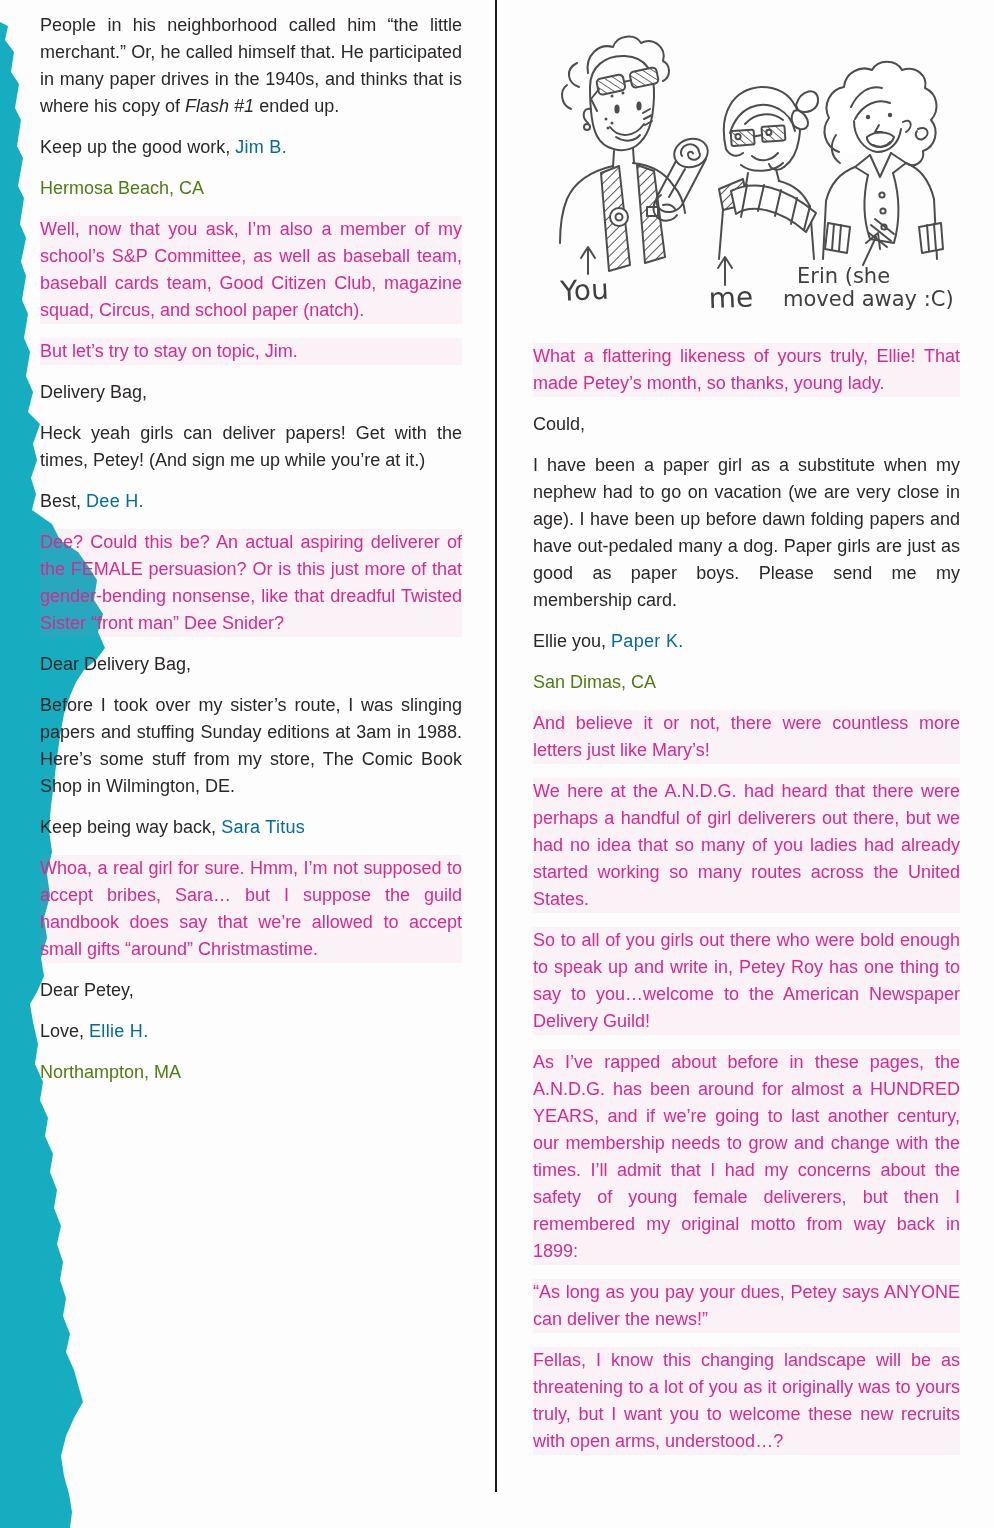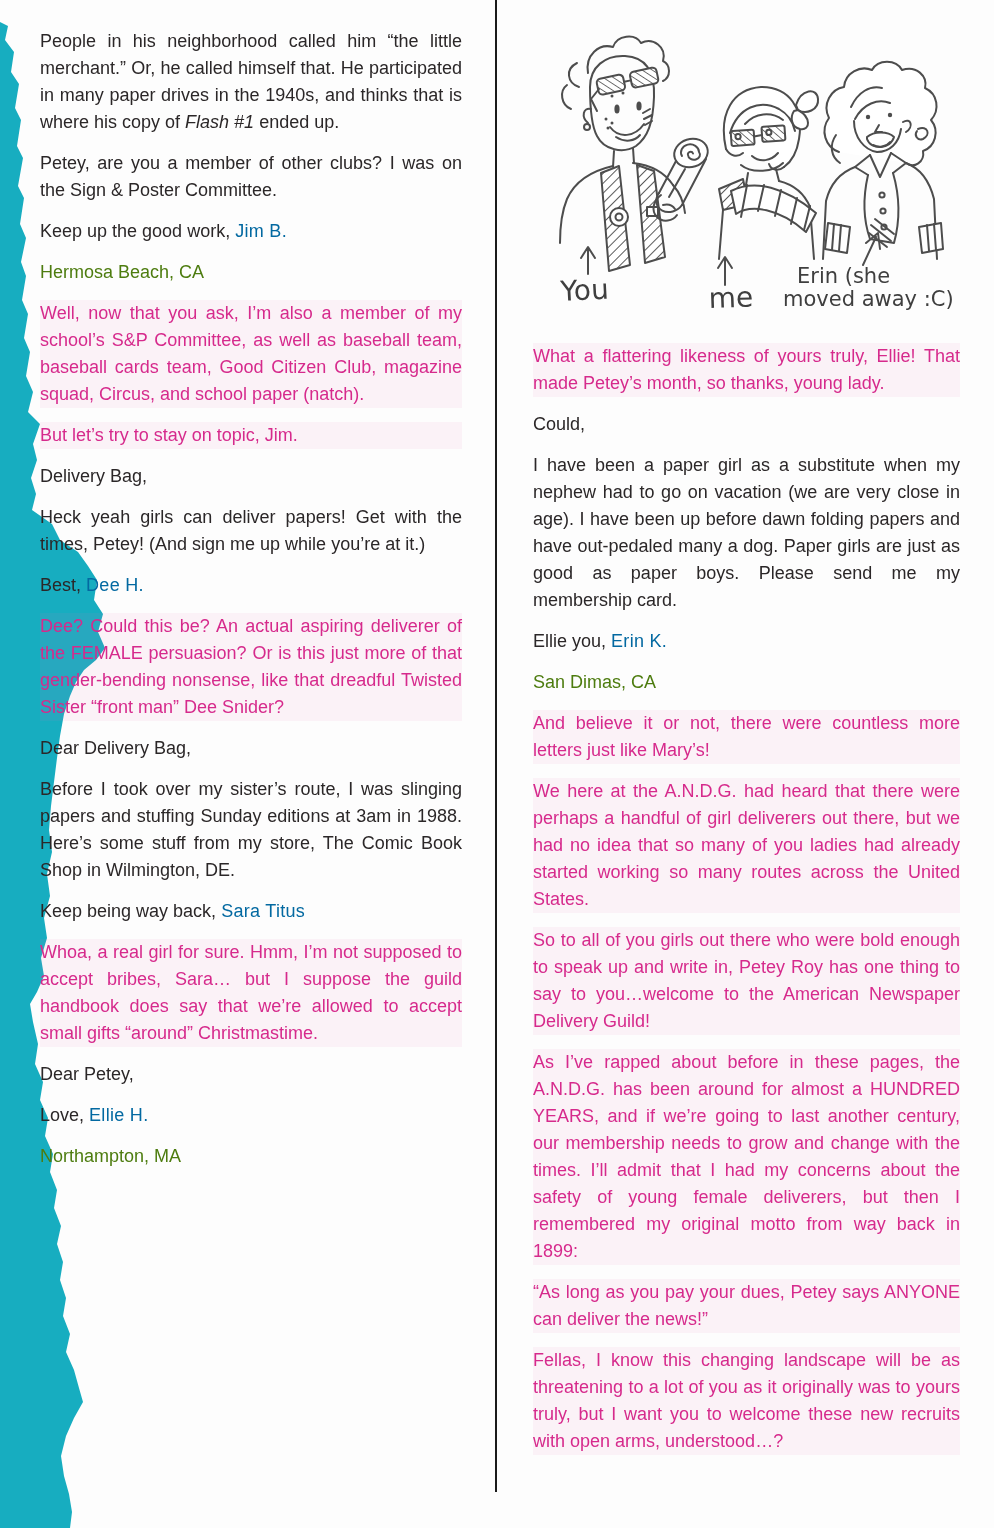--- a/index.html
+++ b/index.html
@@ -1,21 +1,21 @@
 <!DOCTYPE html>
 <html><head>
 <meta charset="utf-8">
 <style>
   html,body{margin:0;padding:0;background:#ffffff;}
   .page{position:relative;width:994px;height:1528px;background:#fdfdfd;overflow:hidden;
         font-family:"Liberation Sans",sans-serif;}
   .tear{position:absolute;left:0;top:0;z-index:1;}
   .divider{position:absolute;left:495px;top:0;width:2px;height:1492px;background:#1b1b1b;z-index:2;}
   .col{position:absolute;z-index:3;font-size:18px;line-height:27px;}
-  .col-left{left:40px;top:28px;width:422px;}
+  .col-left{left:40px;top:12px;width:422px;}
   .col-right{left:533px;top:25px;width:427px;}
   .col p{margin:0 0 14px 0;text-align:justify;}
   .black{color:#2b2728;}
   .pink{color:#d62a8c;background:rgba(226,118,176,0.08);}
   .signoff{color:#2b2728;}
   .signoff b{color:#0369a1;font-weight:normal;letter-spacing:.3px;}
   .city{color:#4d7c0f;}
   .it{font-style:italic;}
   .sketch{display:block;margin:0 0 16px 0;}
 </style>
@@ -32,21 +32,20 @@
       50,896 44,918 47,938 41,958 44,976 37,992 30,1004 33,1022 38,1044 35,1064 43,1082 40,1100
       48,1118 45,1136 53,1154 50,1172 57,1190 54,1208 61,1226 57,1244 63,1262 60,1280 66,1298
       63,1316 70,1334 66,1352 74,1370 79,1388 83,1402 74,1418 66,1436 61,1456 64,1476 69,1494
       72,1512 70,1528 L0,1528 Z"></path>
   </svg>
 
   <div class="divider"></div>
 
   <div class="col col-left">
     <p class="black"><span>People in his neighborhood called him “the little merchant.” Or, he called himself that. He participated in many paper drives in the 1940s, and thinks that is where his copy of </span><span class="it">Flash #1</span><span> ended up.</span></p>
-    <p class="black">Petey, are you a member of other clubs? I was on the Sign &amp; Poster Committee.</p>
     <p class="signoff"><span>Keep up the good work, </span><b>Jim B.</b></p>
     <p class="city">Hermosa Beach, CA</p>
     <p class="pink">Well, now that you ask, I’m also a member of my school’s S&amp;P Committee, as well as baseball team, baseball cards team, Good Citizen Club, magazine squad, Circus, and school paper (natch).</p>
     <p class="pink">But let’s try to stay on topic, Jim.</p>
     <p class="black">Delivery Bag,</p>
     <p class="black">Heck yeah girls can deliver papers! Get with the times, Petey! (And sign me up while you’re at it.)</p>
     <p class="signoff"><span>Best, </span><b>Dee H.</b></p>
     <p class="pink">Dee? Could this be? An actual aspiring deliverer of the FEMALE persuasion? Or is this just more of that gender-bending nonsense, like that dreadful Twisted Sister “front man” Dee Snider?</p>
     <p class="black">Dear Delivery Bag,</p>
     <p class="black">Before I took over my sister’s route, I was slinging papers and stuffing Sunday editions at 3am in 1988.  Here’s some stuff from my store, The Comic Book Shop in Wilmington, DE.</p>
@@ -174,21 +173,21 @@
         <text x="28" y="276" font-size="28" transform="rotate(-3 28 276)">You</text>
         <text x="176" y="283" font-size="28" transform="rotate(-2 176 283)">me</text>
         <text x="264" y="258" font-size="21">Erin (she</text>
         <text x="250" y="281" font-size="21">moved away :C)</text>
       </g>
     </svg>
 
     <p class="pink">What a flattering likeness of yours truly, Ellie! That made Petey’s month, so thanks, young lady.</p>
     <p class="black">Could,</p>
     <p class="black">I have been a paper girl as a substitute when my nephew had to go on vacation (we are very close in age). I have been up before dawn folding papers and have out-pedaled many a dog. Paper girls are just as good as paper boys. Please send me my membership card.</p>
-    <p class="signoff"><span>Ellie you, </span><b>Erin K.</b></p>
+    <p class="signoff"><span>Ellie you, </span><b>Paper K.</b></p>
     <p class="city">San Dimas, CA</p>
     <p class="pink">And believe it or not, there were countless more letters just like Mary’s!</p>
     <p class="pink">We here at the A.N.D.G. had heard that there were perhaps a handful of girl deliverers out there, but we had no idea that so many of you ladies had already started working so many routes across the United States.</p>
     <p class="pink">So to all of you girls out there who were bold enough to speak up and write in, Petey Roy has one thing to say to you…welcome to the American Newspaper Delivery Guild!</p>
     <p class="pink">As I’ve rapped about before in these pages, the A.N.D.G. has been around for almost a HUNDRED YEARS, and if we’re going to last another century, our membership needs to grow and change with the times. I’ll admit that I had my concerns about the safety of young female deliverers, but then I remembered my original motto from way back in 1899:</p>
     <p class="pink">“As long as you pay your dues, Petey says ANYONE can deliver the news!”</p>
     <p class="pink">Fellas, I know this changing landscape will be as threatening to a lot of you as it originally was to yours truly, but I want you to welcome these new recruits with open arms, understood…?</p>
   </div>
 
 </div>

